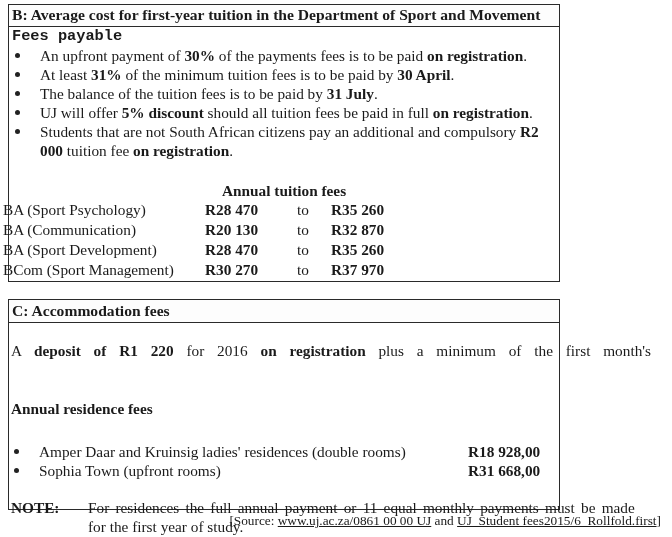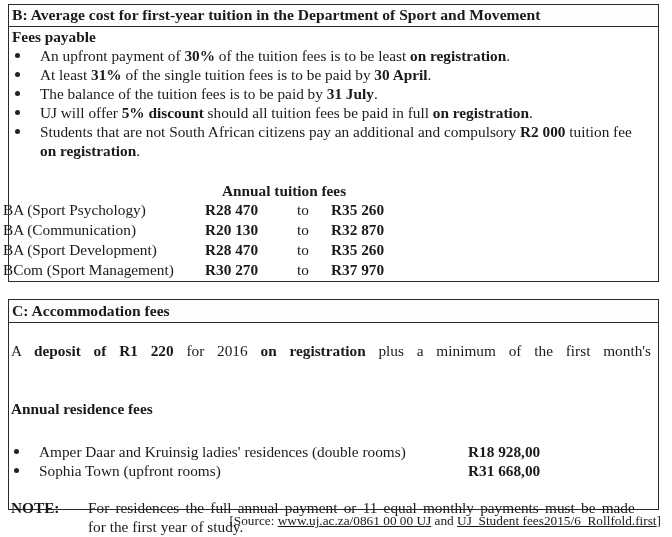--- a/index.html
+++ b/index.html
@@ -2,32 +2,32 @@
 <html><head>
 <meta charset="utf-8">
 <style>
   html, body { margin: 0; padding: 0; background: #ffffff; }
   body {
     width: 672px; height: 537px; position: relative; overflow: hidden;
     font-family: "Liberation Serif", "DejaVu Serif", serif;
     color: #1a1a1a; font-size: 15.3px;
   }
   .box {
-    position: absolute; left: 8px; width: 651px;
+    position: absolute; left: 8px; width: 552px;
     border: 1.5px solid #2a2a2a; box-sizing: border-box;
   }
   #box-b { top: 4px; height: 278px; }
   #box-c { top: 299px; height: 211px; }
   .box-header {
     height: 21px; border-bottom: 1.5px solid #2a2a2a;
     font-weight: bold; font-size: 15.6px; line-height: 20px;
     padding-left: 3px; white-space: nowrap; background: #fdfdfd;
   }
   #box-c .box-header { height: 22px; line-height: 22px; }
-  .subhead { font-weight: bold; padding-left: 3px; line-height: 19px; }
+  .subhead { font-weight: bold; padding-left: 3px; line-height: 19px; font-family: Liberation Mono, monospace; }
   ul.bullets { list-style: none; margin: 0; padding: 0; }
   ul.bullets li { position: relative; padding-left: 31px; line-height: 19px; padding-right: 8px; }
   ul.bullets li::before {
     content: ""; position: absolute; left: 6px; top: 7px;
     width: 5px; height: 5px; border-radius: 50%; background: #222;
   }
   b { font-weight: bold; }
   .table { position: absolute; left: 3px; top: 177px; }
   .t-head { position: absolute; left: 219px; top: 0; font-weight: bold; white-space: nowrap; line-height: 18px; }
   .t-row { position: absolute; left: 0; white-space: nowrap; line-height: 19px; }
@@ -52,22 +52,22 @@
   }
   .source .link { text-decoration: underline; }
 </style>
 </head>
 <body>
 
 <div class="box" id="box-b">
   <div class="box-header">B:  Average cost for first-year tuition in the Department of Sport and Movement</div>
   <div class="subhead">Fees payable</div>
   <ul class="bullets">
-    <li><span>An upfront payment of </span><b>30%</b><span> of the tuition fees is to be least </span><b>on registration</b><span>.</span></li>
-    <li><span>At least </span><b>31%</b><span> of the single tuition fees is to be paid by </span><b>30 April</b><span>.</span></li>
+    <li><span>An upfront payment of </span><b>30%</b><span> of the payments fees is to be paid </span><b>on registration</b><span>.</span></li>
+    <li><span>At least </span><b>31%</b><span> of the minimum tuition fees is to be paid by </span><b>30 April</b><span>.</span></li>
     <li><span>The balance of the tuition fees is to be paid by </span><b>31 July</b><span></span><b></b><span>.</span></li>
     <li><span>UJ will offer </span><b>5% discount</b><span> should all tuition fees be paid in full </span><b>on registration</b><span>.</span></li>
     <li><span>Students that are not South African citizens pay an additional and compulsory </span><b>R2 000</b><span> tuition fee </span><b>on registration</b><span>.</span></li>
   </ul>
 </div>
 
 <div class="table" style="top:182px;">
   <div class="t-head">Annual tuition fees</div>
   <div class="t-row" style="top:18px;">
     <span class="prog">BA (Sport Psychology)</span>

